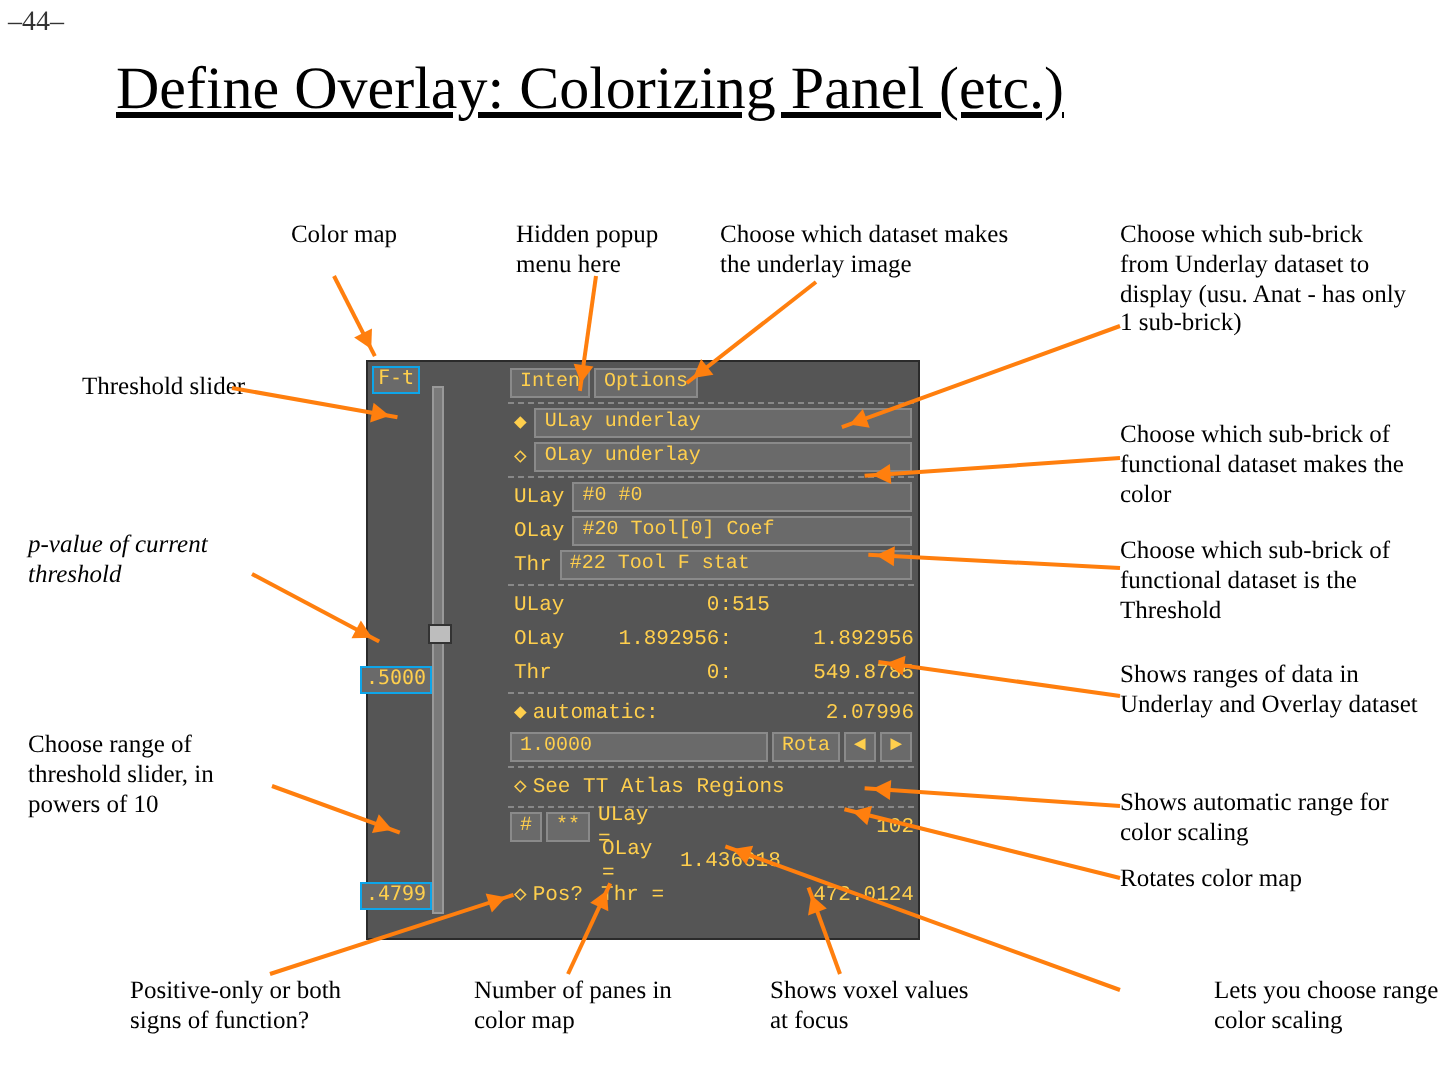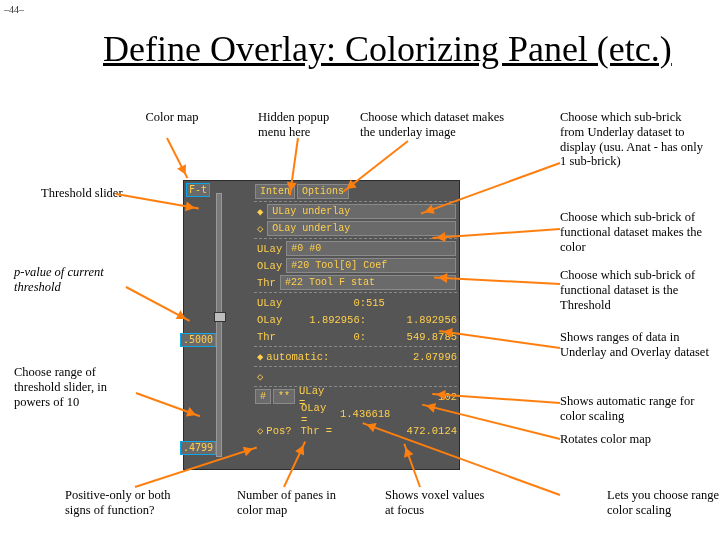--- a/index.html
+++ b/index.html
@@ -9,31 +9,30 @@
     height: 540px;
     font-family: "Times New Roman", serif;
     background: #fff;
     position: relative;
     overflow: hidden;
   }
   .page-number {
     position: absolute;
     top: 4px;
     left: 4px;
-    font-size: 10px;
+    font-size: 14px;
     color: #333;
   }
   .title {
     position: absolute;
     top: 28px;
     left: 58px;
-    font-size: 36px;
+    font-size: 30px;
     text-decoration: underline;
     white-space: nowrap;
-    margin-left: 45px;
   }
   .annotation {
     position: absolute;
     font-size: 12.5px;
     line-height: 1.18;
     color: #000;
   }
   .ann-italic { font-style: italic; }
   
   .panel {
@@ -252,23 +251,30 @@
       <span class="lbl" style="width:34px">Thr</span>
       <span class="val" style="width:78px;text-align:right">0:</span>
       <span class="val" style="flex:1;text-align:right">549.8785</span>
     </div>
     <div class="dash-row"></div>
     <div class="panel-row">
       <span class="lbl">◆</span>
       <span class="dim">automatic:</span>
       <span class="val" style="flex:1;text-align:right">2.07996</span>
     </div>
+    <div class="panel-row">
+      <span class="btn" style="flex:1">1.0000</span>
+      <span class="btn">Rota</span>
+      <span class="btn">◄</span>
+      <span class="btn">►</span>
+    </div>
     <div class="dash-row"></div>
     <div class="panel-row">
       <span class="lbl">◇</span>
+      <span class="dim" style="flex:1">See TT Atlas Regions</span>
     </div>
     <div class="dash-row"></div>
     <div class="panel-row">
       <span class="btn">#</span>
       <span class="btn">**</span>
       <span class="lbl" style="width:42px">ULay =</span>
       <span class="val" style="flex:1;text-align:right">102</span>
     </div>
     <div class="panel-row">
       <span style="width:44px"></span>

